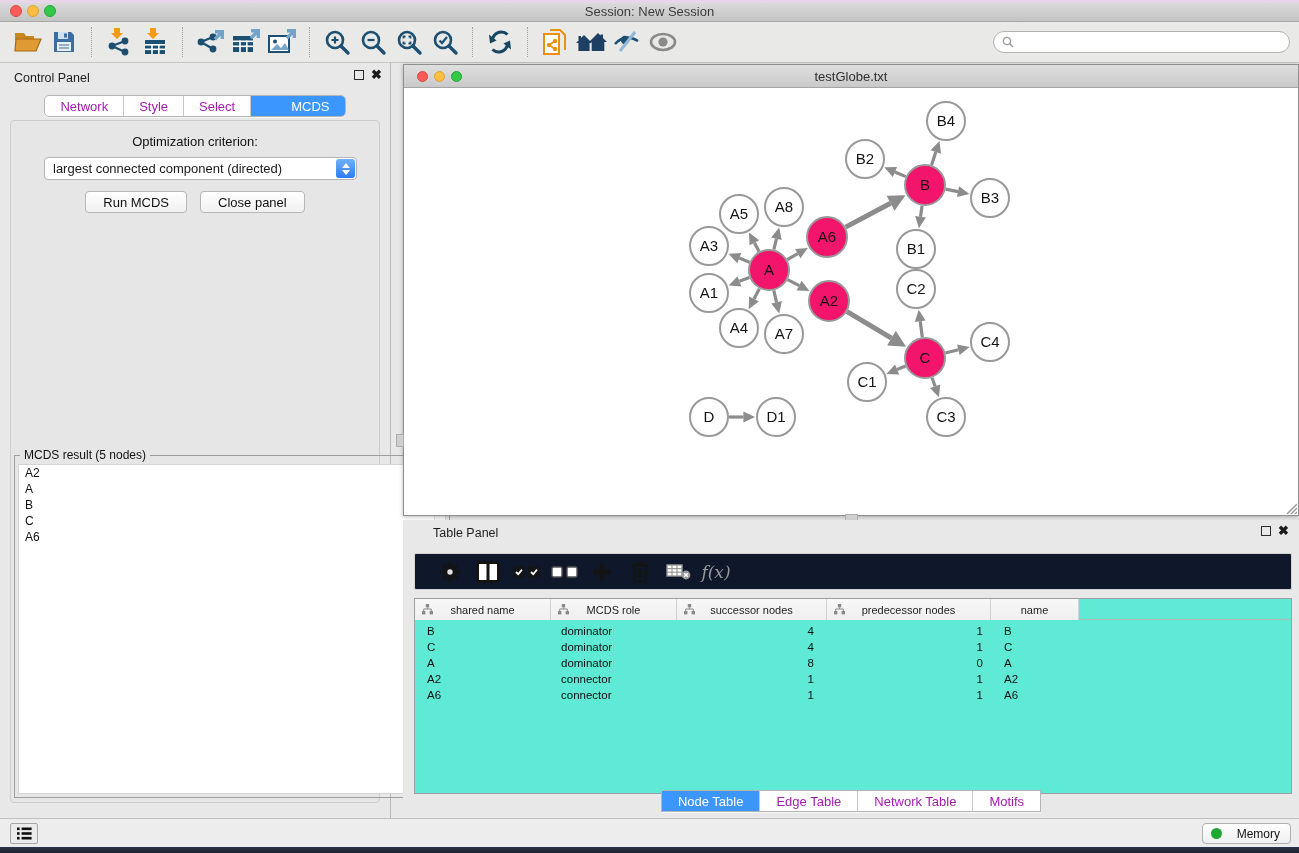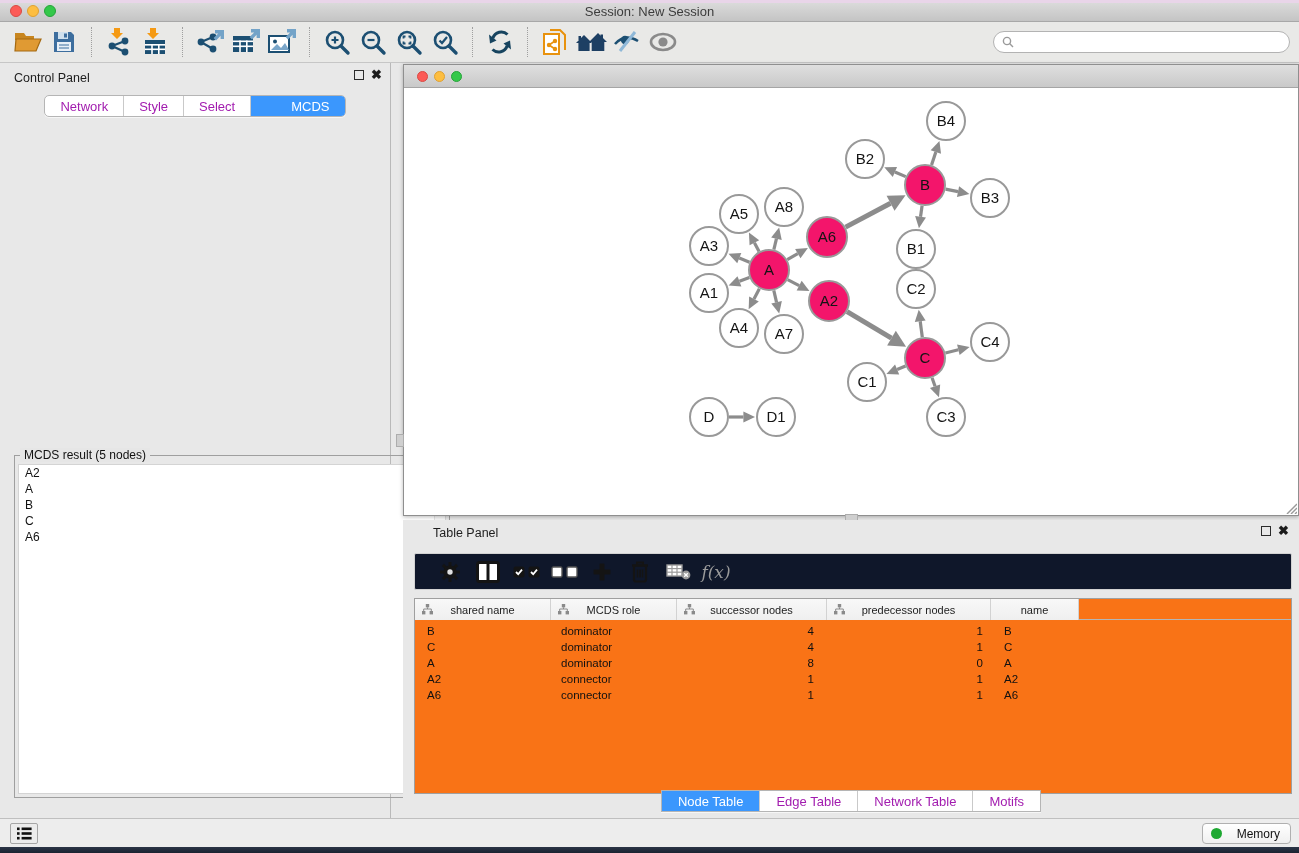--- a/index.html
+++ b/index.html
@@ -71,21 +71,21 @@
   .resize-grip { position:absolute; right:1px; bottom:1px; }
   .split-handle-v { position:absolute; left:396px; top:434px; width:8px; height:13px; background:#cfcfcf; border:1px solid #adadad; }
   .split-handle-h { position:absolute; left:845px; top:514px; width:13px; height:7px; background:#cfcfcf; border:1px solid #adadad; }
 
   
   .table-panel { position:absolute; left:403px; top:520px; width:896px; height:298px; background:#e8e8e8; }
   .tp-toolbar { position:absolute; left:11px; right:7px; top:33px; height:37px; background:#0f172a;
     border:1px solid #d2d2d2; border-radius:2px; display:flex; align-items:center; padding-left:16px; gap:0; }
   .tpicon { width:38px; height:30px; display:flex; align-items:center; justify-content:center; }
   .fx { font-family:"DejaVu Serif", serif; font-style:italic; font-size:17px; color:#9a9a9a; }
-  .data-table { position:absolute; left:11px; right:7px; top:78px; height:196px; background:#f97316; border:1px solid #9f9f9f; overflow:hidden; }
+  .data-table { position:absolute; left:11px; right:7px; top:78px; height:196px; background:#5eead4; border:1px solid #9f9f9f; overflow:hidden; }
   .thead { display:flex; height:21px; border-bottom:1px solid #b5b5b5; }
   .hcell { position:relative; display:flex; align-items:center; justify-content:center; font-size:11px; color:#222;
     border-right:1px solid #d2d2d2; background:linear-gradient(#f8f8f8,#efefef); height:21px; }
   .hicon { position:absolute; left:7px; top:5px; }
   .trow { display:flex; height:16px; align-items:center; }
   .trow:first-of-type { margin-top:3px; }
   .tcell { font-size:11.5px; color:#111; white-space:nowrap; overflow:hidden; }
   .tp-tabs-row { position:absolute; left:0; right:0; top:270px; display:flex; justify-content:center; }
   .tp-tabs-row .segtabs { border-radius:0; height:22px; }
   .tp-tabs-row .seg { padding:0 16px; }
@@ -270,38 +270,53 @@
       <span class="close-btn">✖</span>
     </div>
     <div class="cp-tabs-row">
       <div class="segtabs" id="cp-tabs">
           <div class="seg">Network</div>
           <div class="seg">Style</div>
           <div class="seg">Select</div>
           <div class="seg active">MCDS</div>
         </div>
     </div>
+    <div class="cp-body">
+      <div class="opt-label">Optimization criterion:</div>
+      <div class="mac-select">
+        <span>largest connected component (directed)</span>
+        <span class="select-stepper">
+            <span class="tri-up"></span>
+            <span class="tri-dn"></span>
+          </span>
+      </div>
+      <div class="cp-buttons">
+        <div class="mac-btn">Run MCDS</div>
+        <div class="mac-btn">Close panel</div>
+      </div>
+    </div>
     <div class="groupbox">
       <div class="legend">MCDS result (5 nodes)</div>
       <div class="mcds-list" id="mcds-list">
         <div class="track"></div>
       <div class="mcds-item">A2</div>
           <div class="mcds-item">A</div>
           <div class="mcds-item">B</div>
           <div class="mcds-item">C</div>
           <div class="mcds-item">A6</div>
         </div>
     </div>
   </div>
 
   <div class="net-frame">
     <div class="net-titlebar">
       <span class="ntl red"></span>
       <span class="ntl yellow"></span>
       <span class="ntl green"></span>
+      <div class="title">testGlobe.txt</div>
     </div>
     <div class="net-canvas">
       <svg id="graph-svg" width="894" height="426">
           <line x1="345.39133153665693" y1="188.5166562442815" x2="335.4401234240468" y2="192.33128602078204" stroke="#8C8C8C" stroke-width="3.2"></line>
           <polygon points="324.60866846334307,196.4833437557185 333.49295152076627,187.2517071426589 337.38729532732737,197.4108648989052" fill="#8C8C8C"></polygon>
           <line x1="345.5019894914096" y1="173.20079579656382" x2="335.26834012285946" y2="169.10733604914378" stroke="#8C8C8C" stroke-width="3.2"></line>
           <polygon points="324.4980105085904,164.79920420343618 337.2887054022258,164.05642285072798 333.2479748434931,174.15824924755958" fill="#8C8C8C"></polygon>
           <line x1="355.3521187036509" y1="199.6525705062749" x2="349.9771871552848" y2="210.04410483311608" stroke="#8C8C8C" stroke-width="3.2"></line>
           <polygon points="344.6478812963491,220.3474294937251 345.14528317651644,207.54484415444279 354.8090911340532,212.54336551178937" fill="#8C8C8C"></polygon>
           <line x1="355.0833503371762" y1="162.48892062939558" x2="350.39441804800265" y2="153.7362470229383" stroke="#8C8C8C" stroke-width="3.2"></line>

